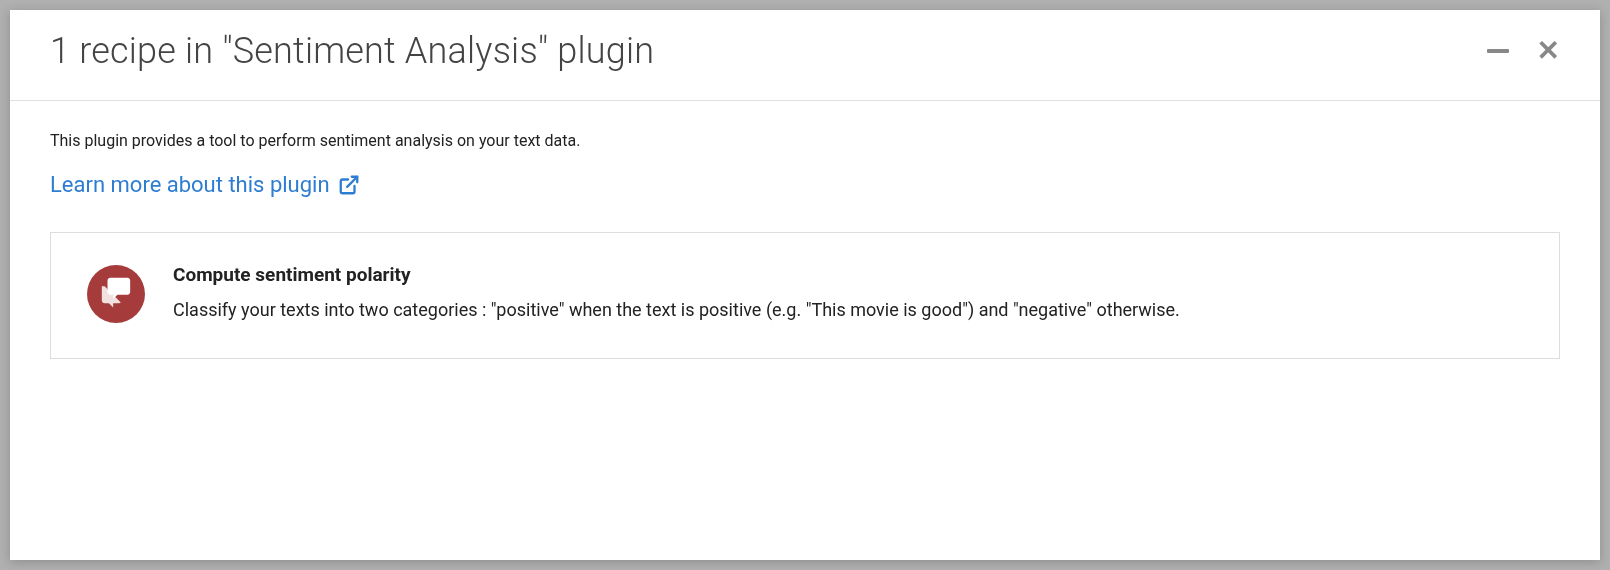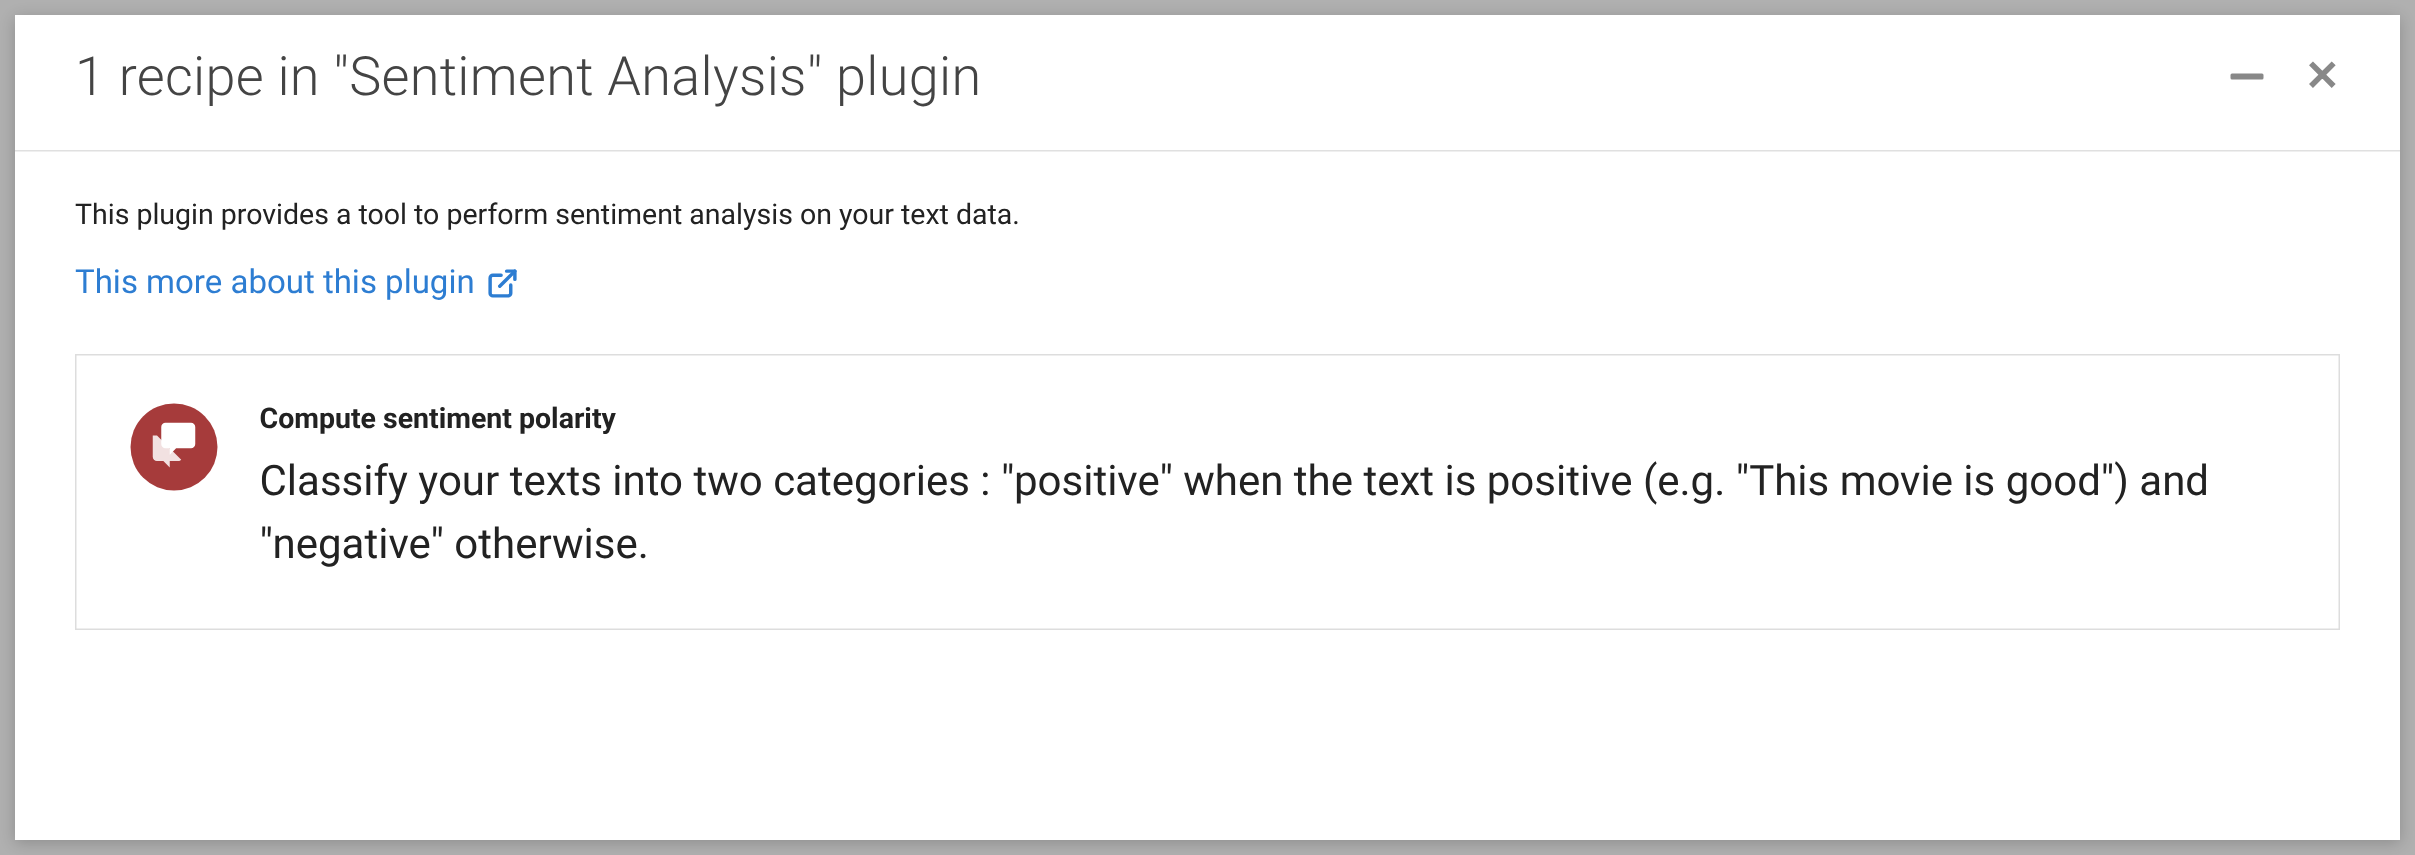--- a/index.html
+++ b/index.html
@@ -53,21 +53,21 @@
       color: #888;
       font-size: 28px;
       font-weight: 700;
       line-height: 1;
       font-family: Arial, sans-serif;
     }
     .modal-body {
       padding: 30px 40px 20px 40px;
     }
     .description {
-      font-size: 19px;
+      font-size: 16px;
       color: #222;
       margin-bottom: 22px;
     }
     .learn-more-link {
       display: inline-flex;
       align-items: center;
       gap: 8px;
       color: #2d7dd2;
       font-size: 22px;
       cursor: pointer;
@@ -98,42 +98,42 @@
     .recipe-text {
       flex: 1;
     }
     .recipe-title {
       font-size: 19px;
       font-weight: 700;
       color: #222;
       margin-bottom: 10px;
     }
     .recipe-desc {
-      font-size: 28px;
+      font-size: 18px;
       color: #222;
       line-height: 1.5;
     }
   </style>
 </head>
 <body>
 
 <div class="modal">
   <div class="modal-header">
     <h1 class="modal-title">1 recipe in "Sentiment Analysis" plugin</h1>
     <div class="window-controls">
       <div class="minimize-icon"></div>
       <div class="close-icon">✕</div>
     </div>
   </div>
 
   <div class="modal-body">
     <p class="description">This plugin provides a tool to perform sentiment analysis on your text data.</p>
 
     <a class="learn-more-link">
-      <span>This more about this plugin</span>
+      <span>Learn more about this plugin</span>
       <span class="external-link-icon">
         <svg width="22" height="22" viewBox="0 0 24 24" fill="none" stroke="#2d7dd2" stroke-width="2.5" stroke-linecap="round" stroke-linejoin="round">
           <path d="M18 13v6a2 2 0 0 1-2 2H5a2 2 0 0 1-2-2V8a2 2 0 0 1 2-2h6"></path>
           <polyline points="15 3 21 3 21 9"></polyline>
           <line x1="10" y1="14" x2="21" y2="3"></line>
         </svg>
       </span>
     </a>
 
     <div class="recipe-card">

